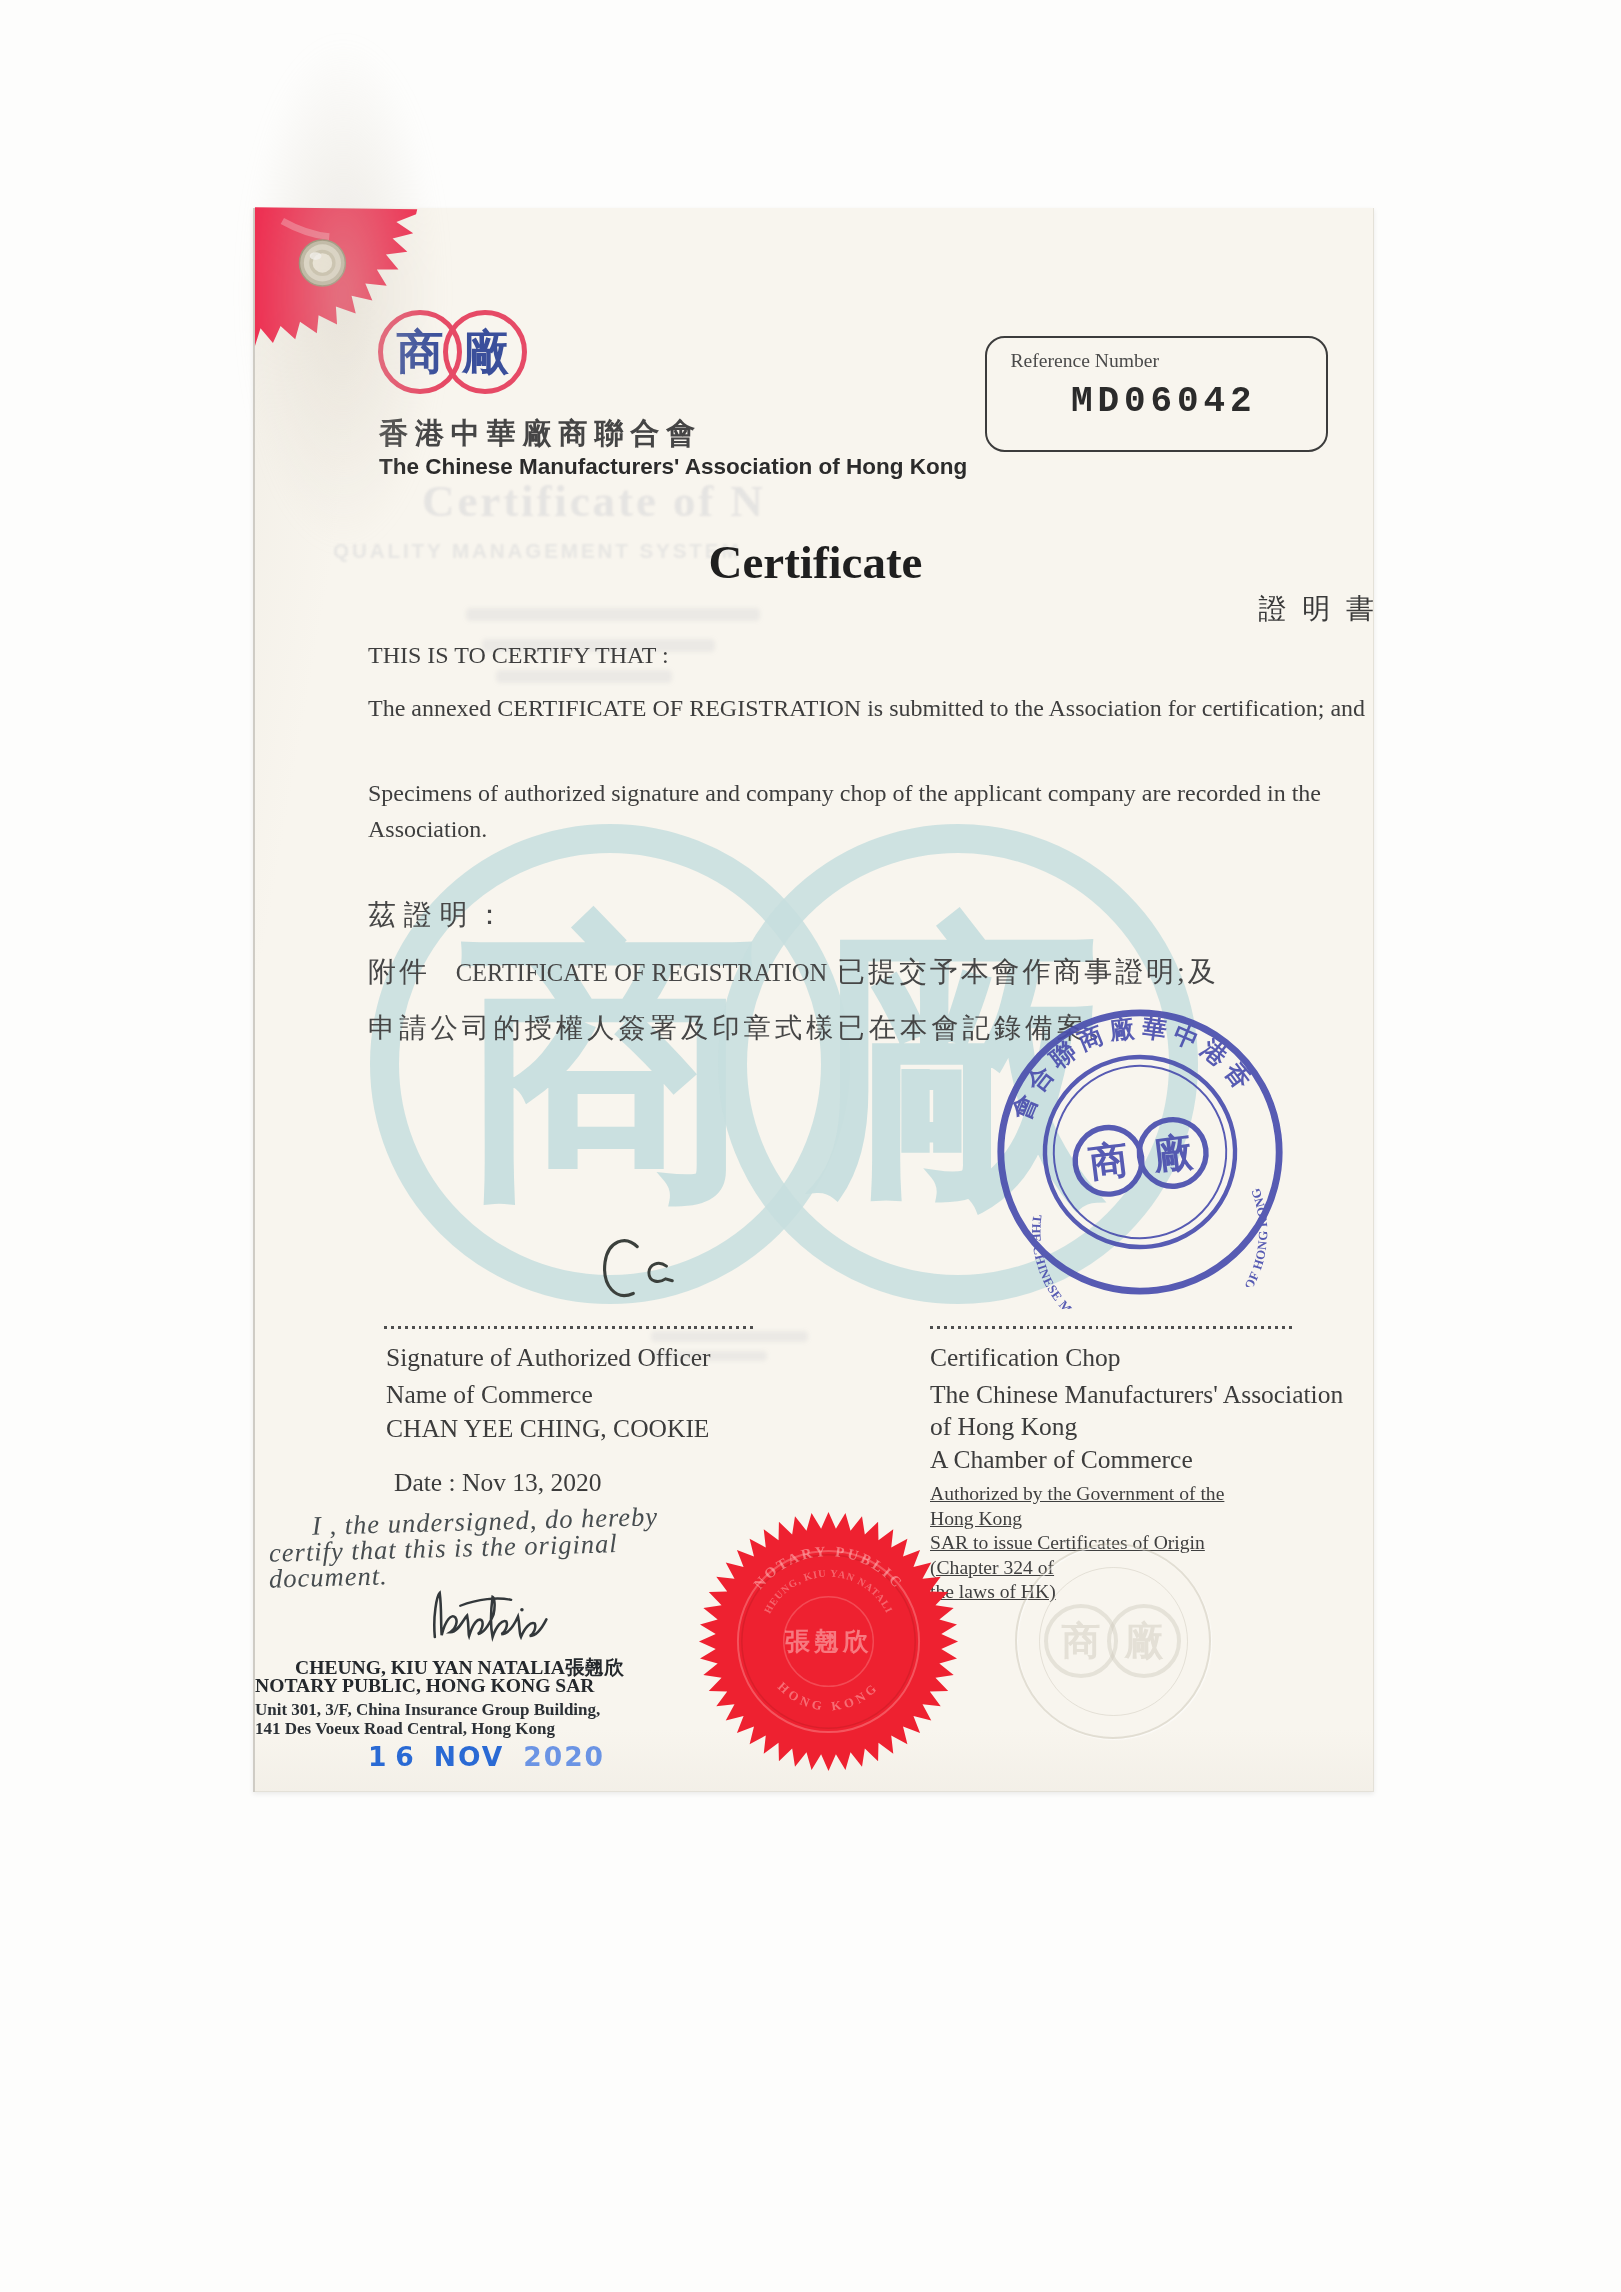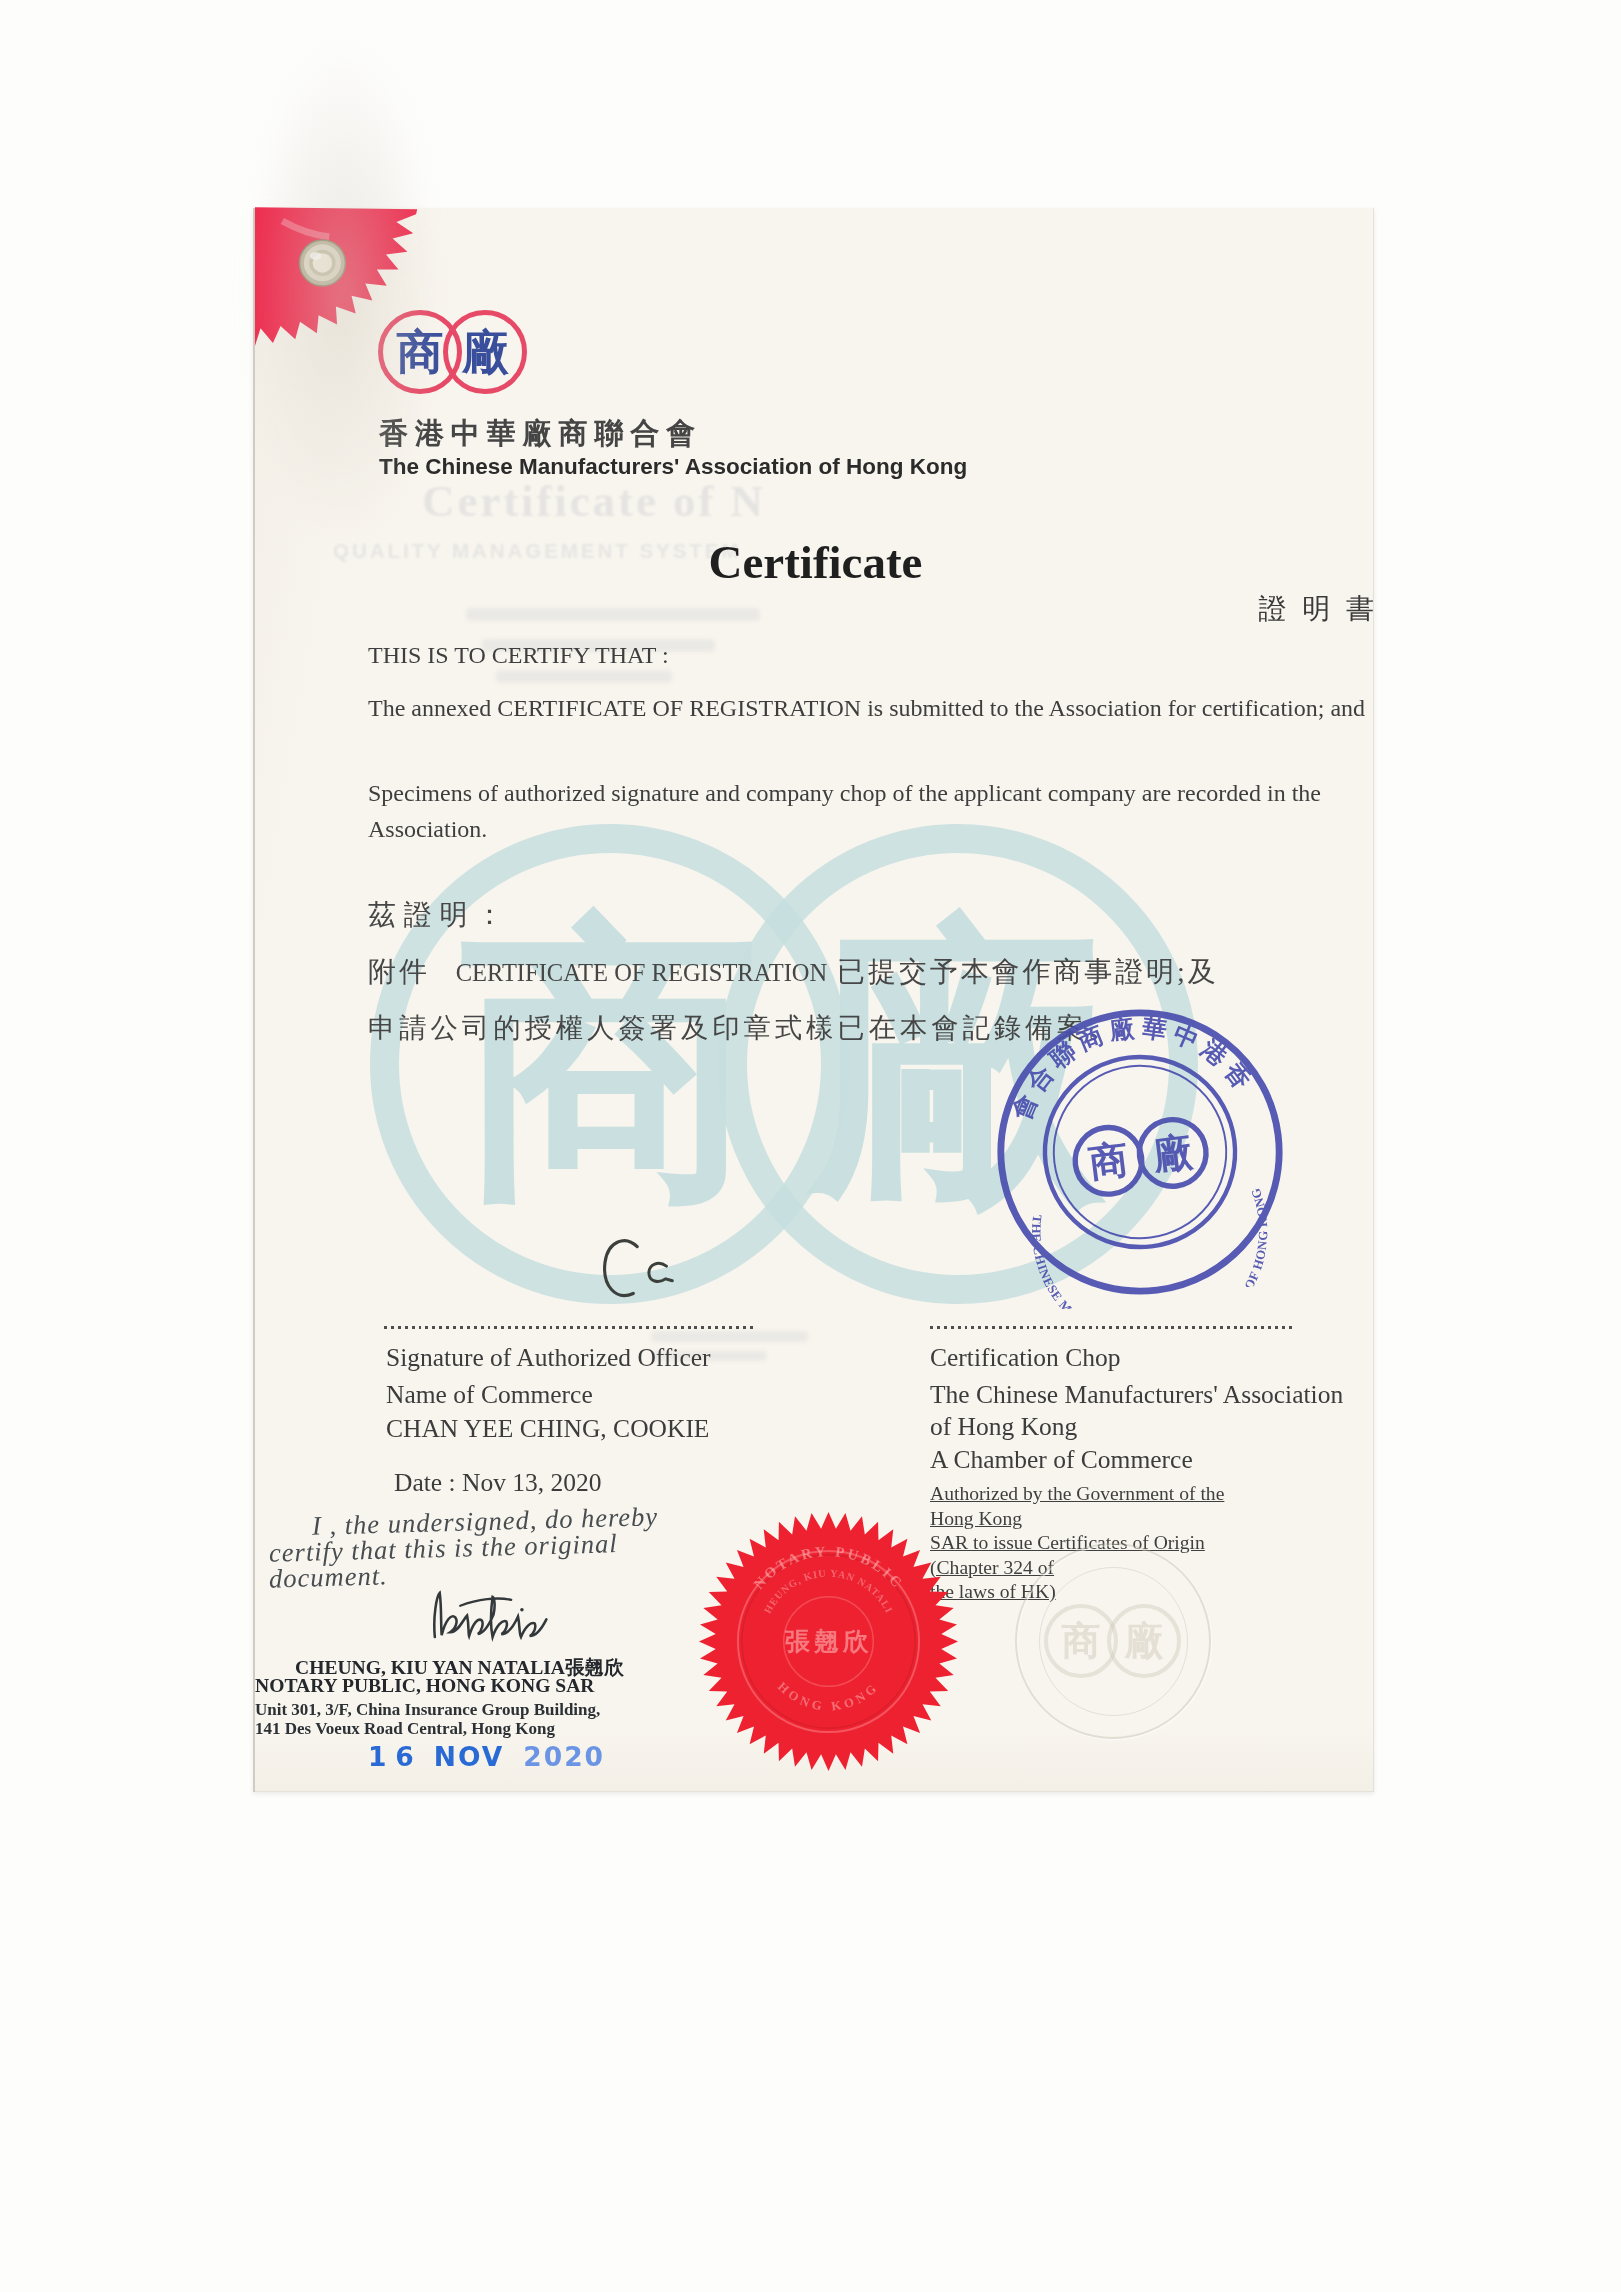--- a/index.html
+++ b/index.html
@@ -134,20 +134,24 @@
       <div class="logo-circle">
         <span class="logo-char">商</span>
       </div>
       <div class="logo-circle right">
         <span class="logo-char">廠</span>
       </div>
     </div>
     <div class="org-zh">香港中華廠商聯合會</div>
     <div class="org-en">The Chinese Manufacturers' Association of Hong Kong</div>
 
+    <div class="ref-box">
+      <div class="ref-label">Reference Number</div>
+      <div class="ref-number">MD06042</div>
+    </div>
 
     <div class="cert-title">Certificate</div>
     <div class="cert-title-zh">證明書</div>
 
     <div class="body-text" style="left:113px; top:429px;">THIS IS TO CERTIFY THAT :</div>
     <div class="body-text" style="left:113px; top:482px; width:1000px;">The annexed CERTIFICATE OF REGISTRATION is submitted to the Association for certification; and</div>
     <div class="body-text" style="left:113px; top:567px; width:1000px;">Specimens of authorized signature and company chop of the applicant company are recorded in the Association.</div>
 
     <div class="zh-text" style="left:113px; top:688px; letter-spacing:7.8px;">茲證明：</div>
     <div class="zh-text" style="left:113px; top:745px; letter-spacing:2.9px;"><span>附件 </span><span class="zh-latin">CERTIFICATE OF REGISTRATION</span><span> 已提交予本會作商事證明;及</span></div>

